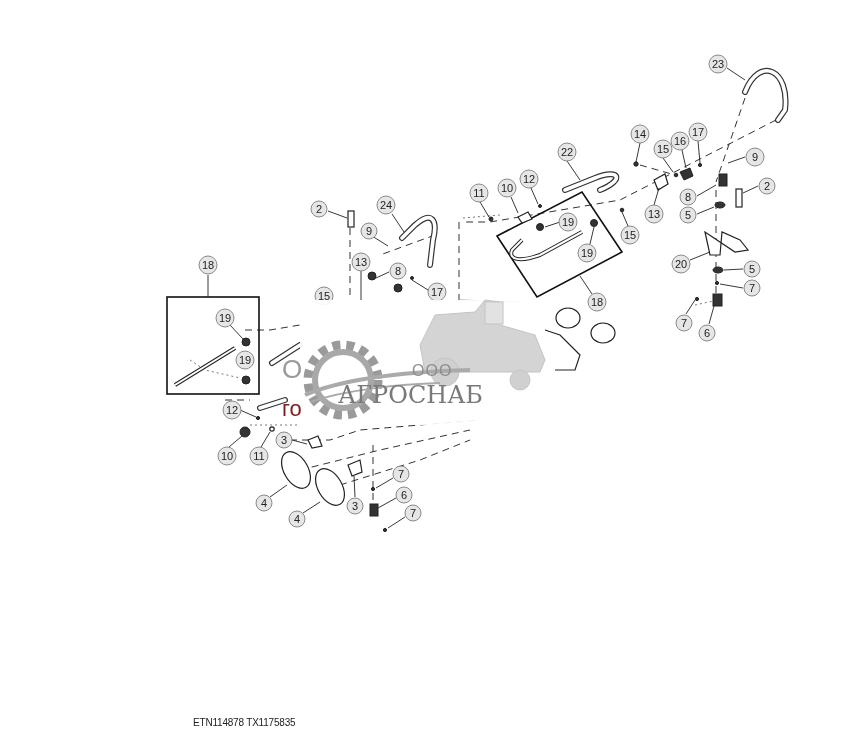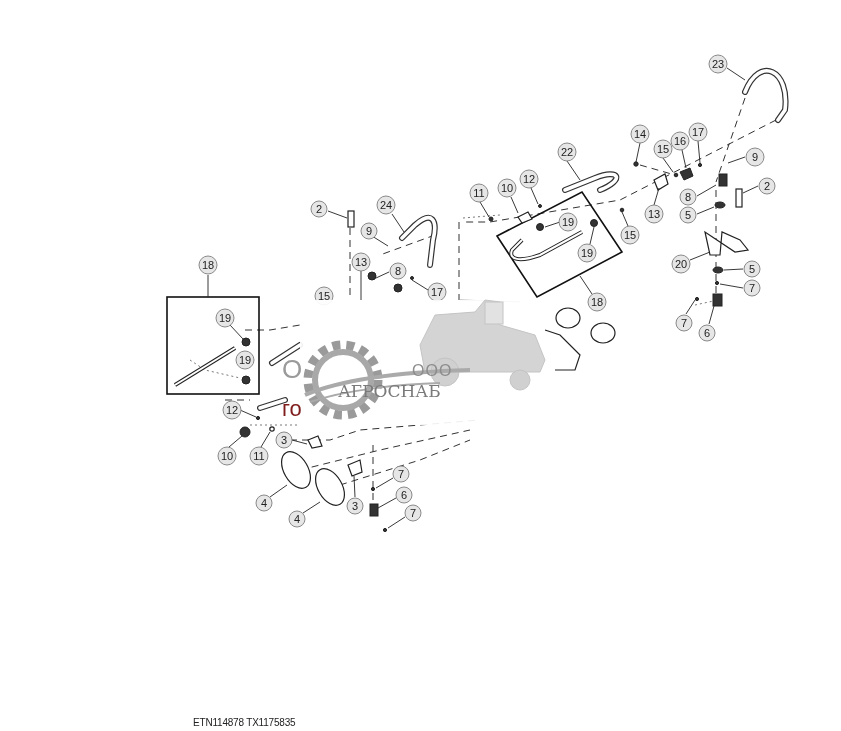--- a/index.html
+++ b/index.html
@@ -9,21 +9,21 @@
   .callout text { font-family:"Liberation Sans", sans-serif; font-size:11px; fill:#222; text-anchor:middle; dominant-baseline:central; }
   .leader { stroke:#222; stroke-width:0.9; fill:none; }
   .dash { stroke:#333; stroke-width:1; stroke-dasharray:7 5; fill:none; }
   .dash-sm { stroke:#555; stroke-width:0.8; stroke-dasharray:2 3; fill:none; }
   .part { stroke:#222; stroke-width:1.2; fill:#fff; }
   .part-dark { stroke:#222; stroke-width:1; fill:#333; }
   .hose { stroke:#333; stroke-width:6; fill:none; stroke-linecap:round; }
   .hose-inner { stroke:#fff; stroke-width:3.6; fill:none; stroke-linecap:round; }
   .frame { stroke:#111; stroke-width:1.6; fill:none; }
   .wm-ooo { position:absolute; left:412px; top:362px; font-family:Liberation Sans, sans-serif; font-size:16px; color:#8c8c8c; letter-spacing:1px; }
-  .wm-name { position:absolute; left:338px; top:381px; font-family:"DejaVu Serif", serif; font-size:17px; color:#7a7a7a; letter-spacing:0px; }
+  .wm-name { position:absolute; left:338px; top:381px; font-family:"DejaVu Serif", serif; font-size:24px; color:#7a7a7a; letter-spacing:0px; }
   .wm-frag1 { position:absolute; left:282px; top:354px; font-family:"Liberation Sans", sans-serif; font-size:26px; color:#9a9a9a; }
   .wm-frag2 { position:absolute; left:282px; top:396px; font-family:"Liberation Sans", sans-serif; font-size:22px; color:#7f1d1d; }
   .footer-code { position:absolute; left:153px; top:717px; font-family:Liberation Sans, sans-serif; font-size:10px; color:#222; letter-spacing:-0.2px;padding-left:40px; }
 </style>
 </head>
 <body>
 
 <svg id="diagram" viewBox="0 0 841 731" xmlns="http://www.w3.org/2000/svg">
 
   <g>

